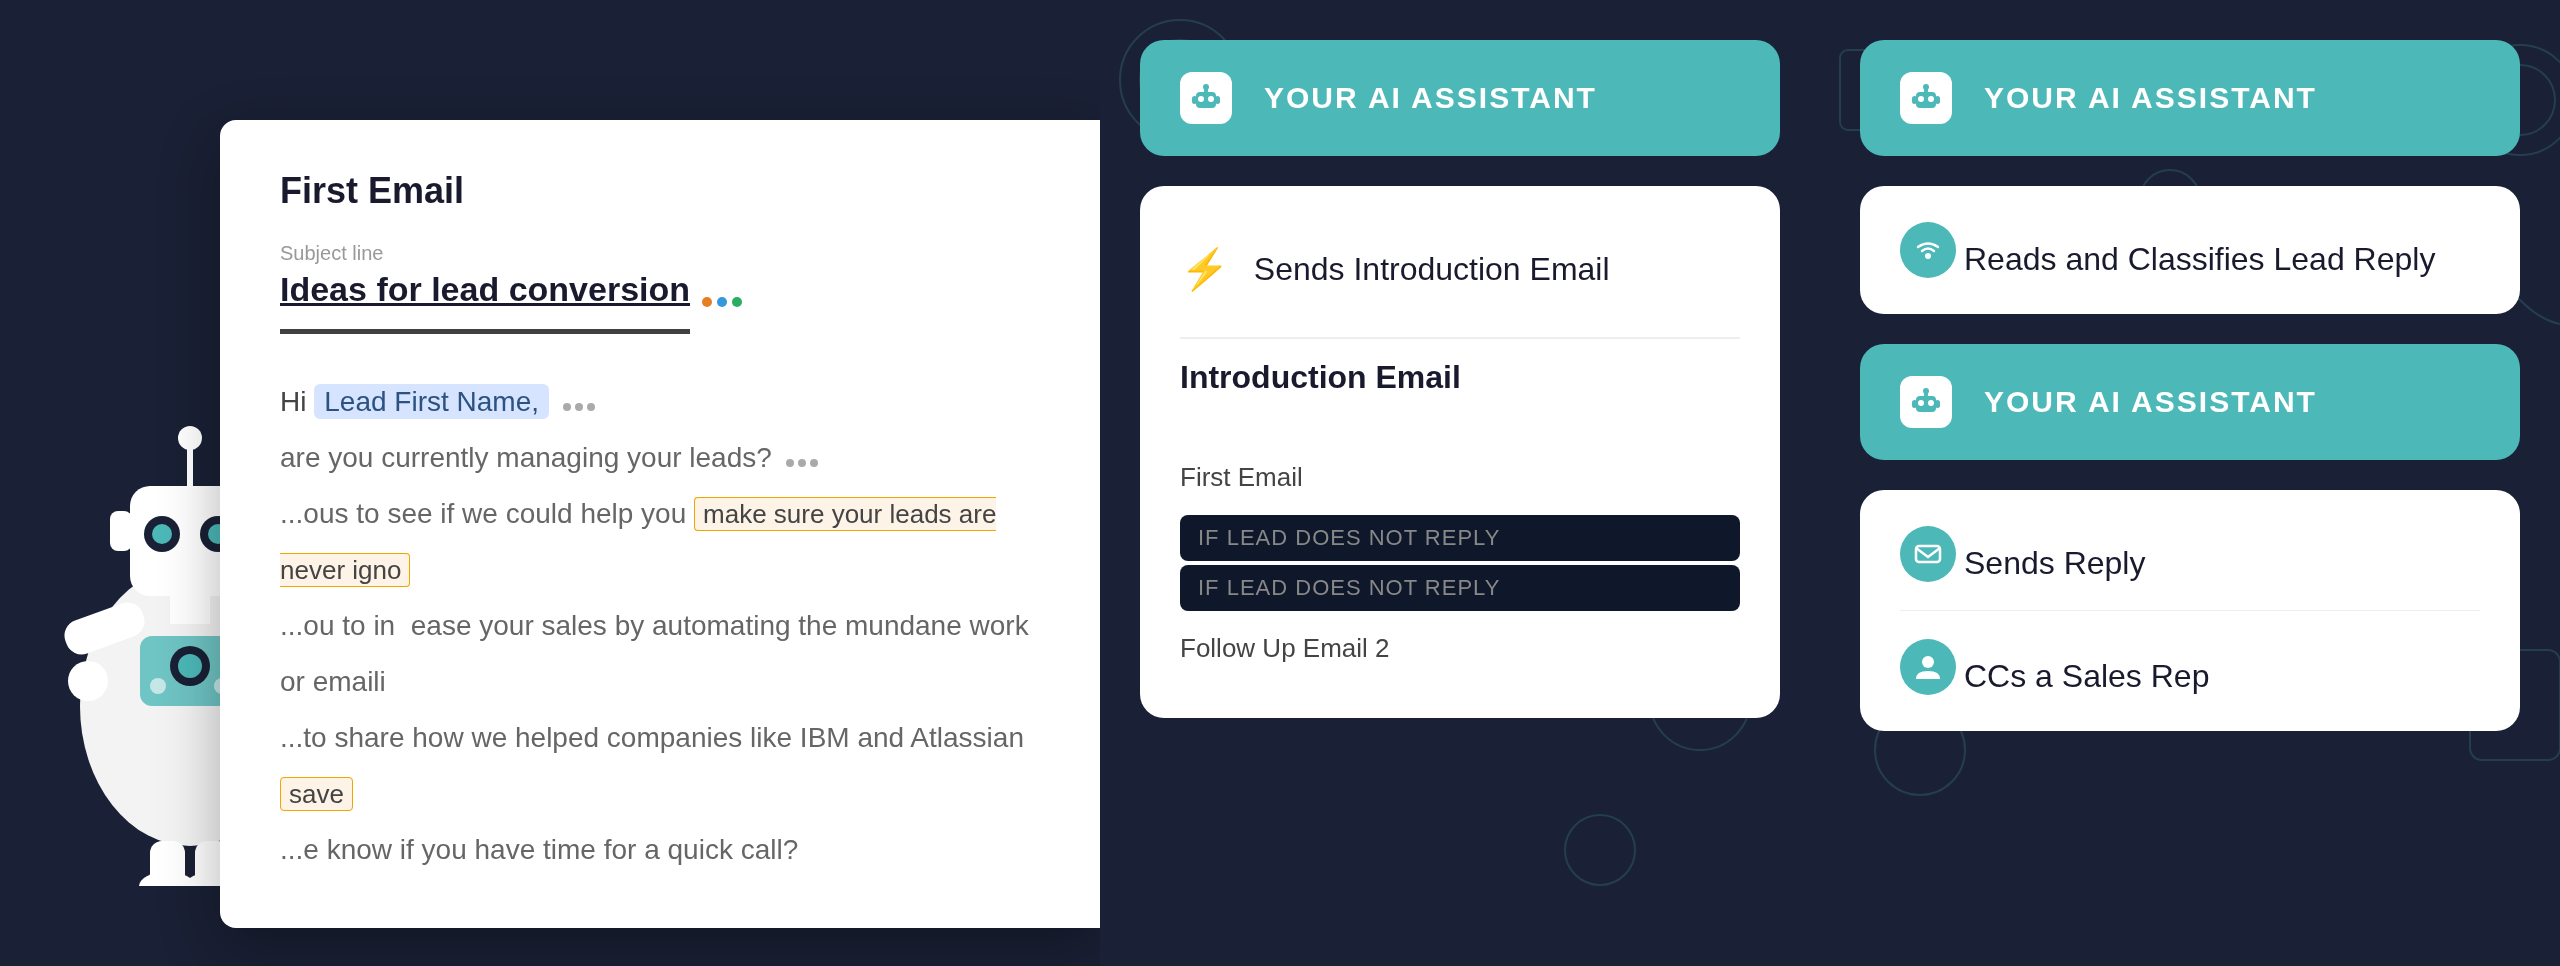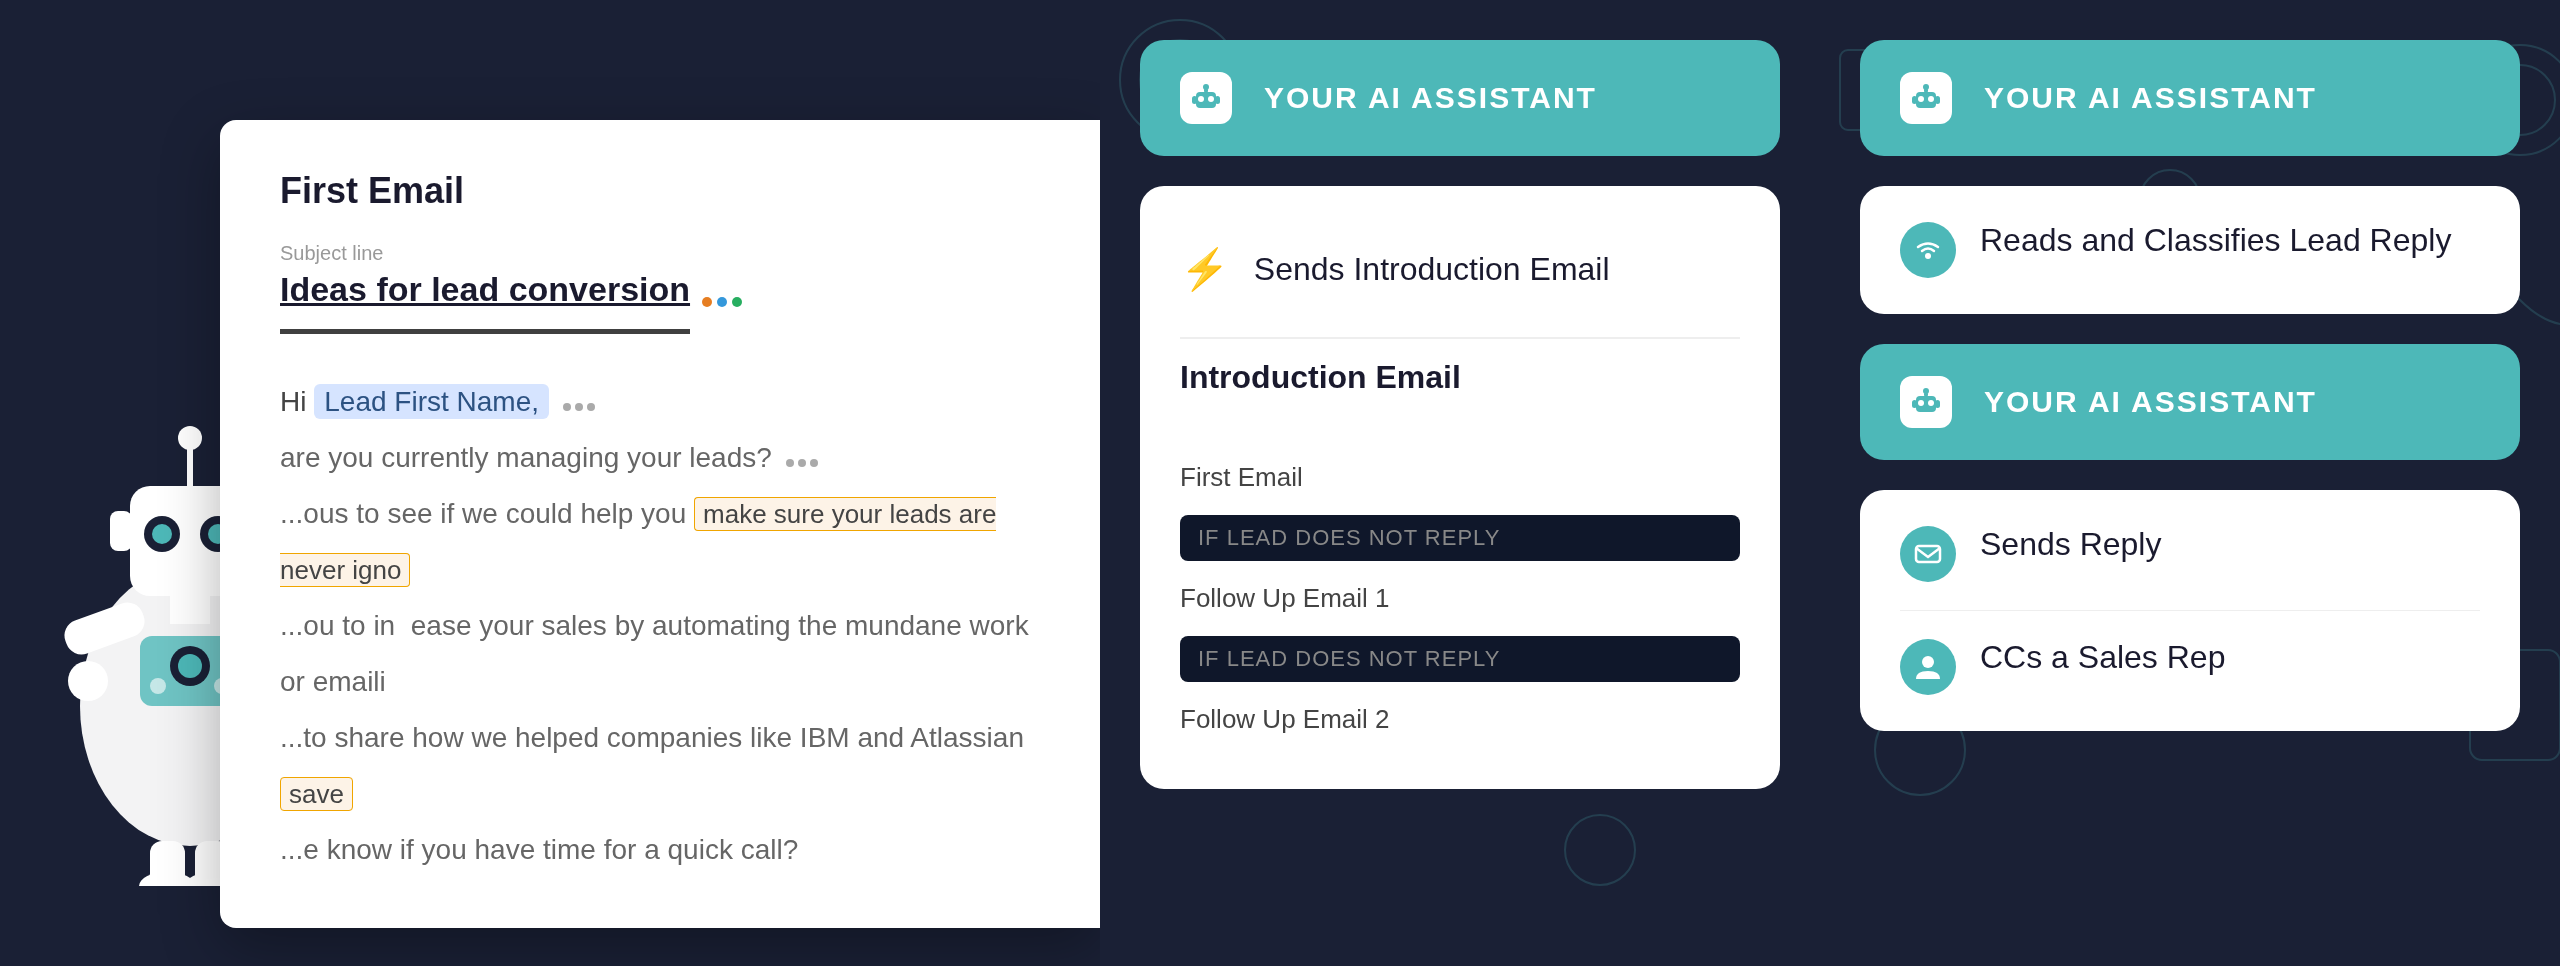--- a/index.html
+++ b/index.html
@@ -198,22 +198,22 @@
     .action-card {
       background: white;
       border-radius: 24px;
       padding: 36px 40px;
       position: relative;
       z-index: 2;
     }
 
     .action-row {
       display: flex;
-      align-items: flex-start;
-      gap: 24px;
+      align-items: flex-end;
+      gap: 8px;
       font-size: 32px;
       font-weight: 500;
       color: #1a1a2e;
     }
 
     .action-row + .action-row {
       margin-top: 28px;
       padding-top: 28px;
       border-top: 1px solid #eee;
     }
@@ -408,21 +408,20 @@
       <div class="action-with-icon">
         <span class="lightning-icon">⚡</span>
         <span>Sends Introduction Email</span>
       </div>
 
       <div style="border-top: 2px solid #eee; margin-top: 20px; padding-top: 20px;">
         <div class="intro-email-title">Introduction Email</div>
 
         <div class="email-step">First Email</div>
         <div class="email-step-divider">IF LEAD DOES NOT REPLY</div>
-        <div class="email-step">Follow Up Email 1</div>
         <div class="email-step-divider">IF LEAD DOES NOT REPLY</div>
         <div class="email-step">Follow Up Email 2</div>
       </div>
     </div>
   </div>
 
   <div class="right-panel">
 
     <div class="bg-deco">
       <svg width="100%" height="100%" xmlns="http://www.w3.org/2000/svg">

